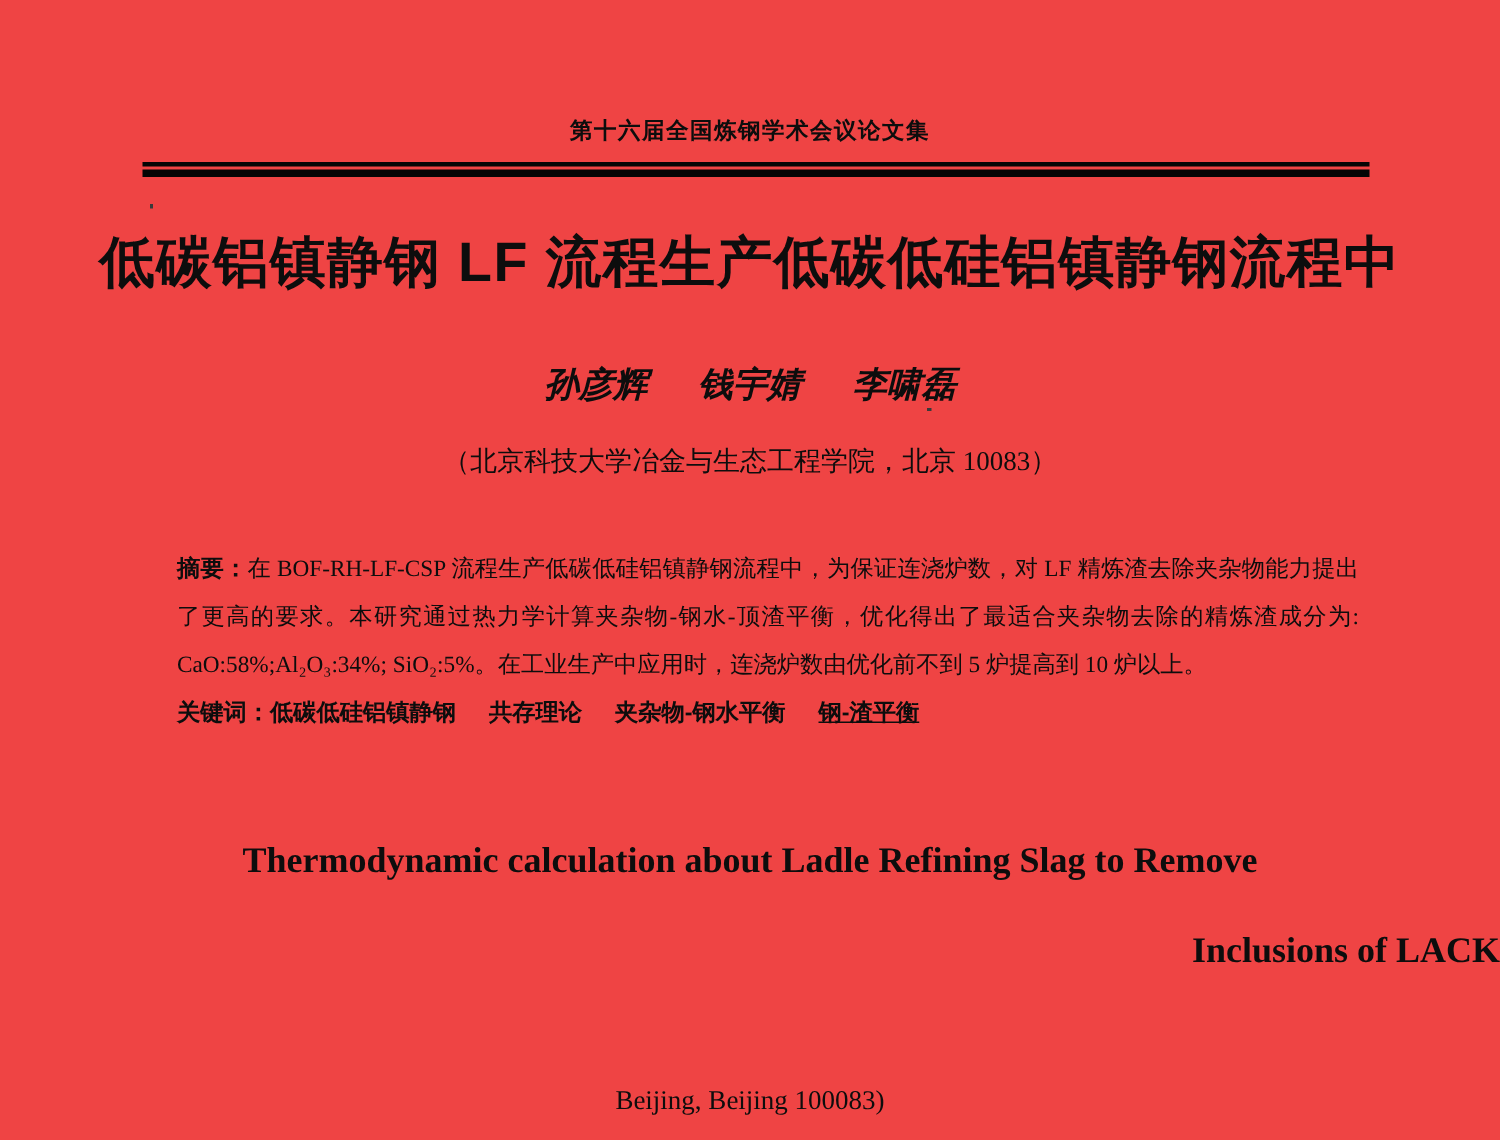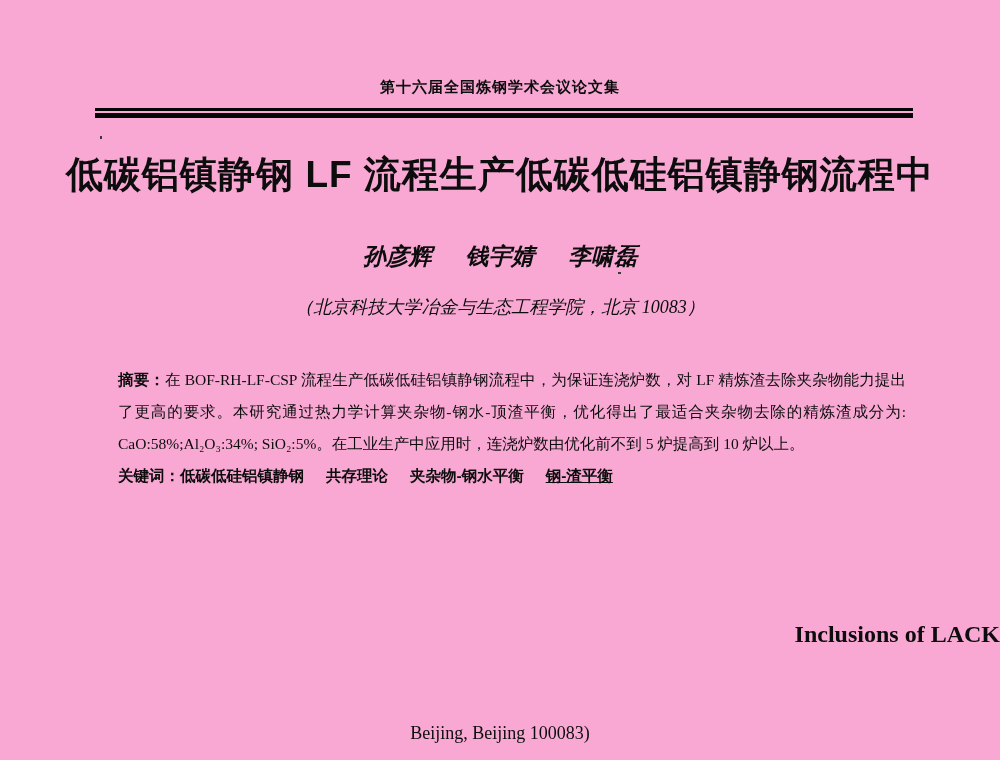--- a/index.html
+++ b/index.html
@@ -5,21 +5,21 @@
   html, body {
     margin: 0;
     padding: 0;
     background: #ffffff;
     color: #0d0d0d;
   }
   #page {
     position: relative;
     width: 1000px;
     height: 760px;
-    background: #f9a8d4;
+    background: #ef4444;
     overflow: hidden;
     font-family: "Liberation Serif", serif;
   }
   .centered {
     position: absolute;
     left: 0;
     right: 0;
     text-align: center;
   }
   .conf-header {
@@ -48,21 +48,20 @@
   .authors-cn {
     top: 241px;
     font-style: italic;
     font-weight: 600;
     font-size: 23px;
   }
   .authors-cn .author { margin: 0 14px; }
   .affil-cn {
     top: 295px;
     font-size: 18px;
-    font-style: italic;
   }
   .abstract-block {
     position: absolute;
     top: 364px;
     left: 118px;
     width: 788px;
     font-size: 15.5px;
     line-height: 32px;
     text-align: justify;
   }
@@ -121,20 +120,21 @@
     <span class="author">李啸磊</span>
   </div>
 
   <div class="centered affil-cn">（北京科技大学冶金与生态工程学院，北京 10083）</div>
 
   <div class="abstract-block">
     <p><span class="bold-label">摘要：</span><span>在 BOF-RH-LF-CSP 流程生产低碳低硅铝镇静钢流程中，为保证连浇炉数，对 LF 精炼渣去除夹杂物能力提出了更高的要求。本研究通过热力学计算夹杂物-钢水-顶渣平衡，优化得出了最适合夹杂物去除的精炼渣成分为: CaO:58%;Al₂O₃:34%; SiO₂:5%。在工业生产中应用时，连浇炉数由优化前不到 5 炉提高到 10 炉以上。</span></p>
     <p class="keywords-line"><span class="bold-label">关键词：</span><span class="kw">低碳低硅铝镇静钢</span><span class="kw">共存理论</span><span class="kw">夹杂物-钢水平衡</span><span class="kw">钢-渣平衡</span></p>
   </div>
 
+  <div class="centered title-en-1">Thermodynamic calculation about Ladle Refining Slag to Remove</div>
 
   <div class="centered title-en-2">Inclusions of LACK</div>
 
 
 
   <div class="centered affil-en-2">Beijing, Beijing 100083)</div>
 
 </div>
 
 </body></html>

